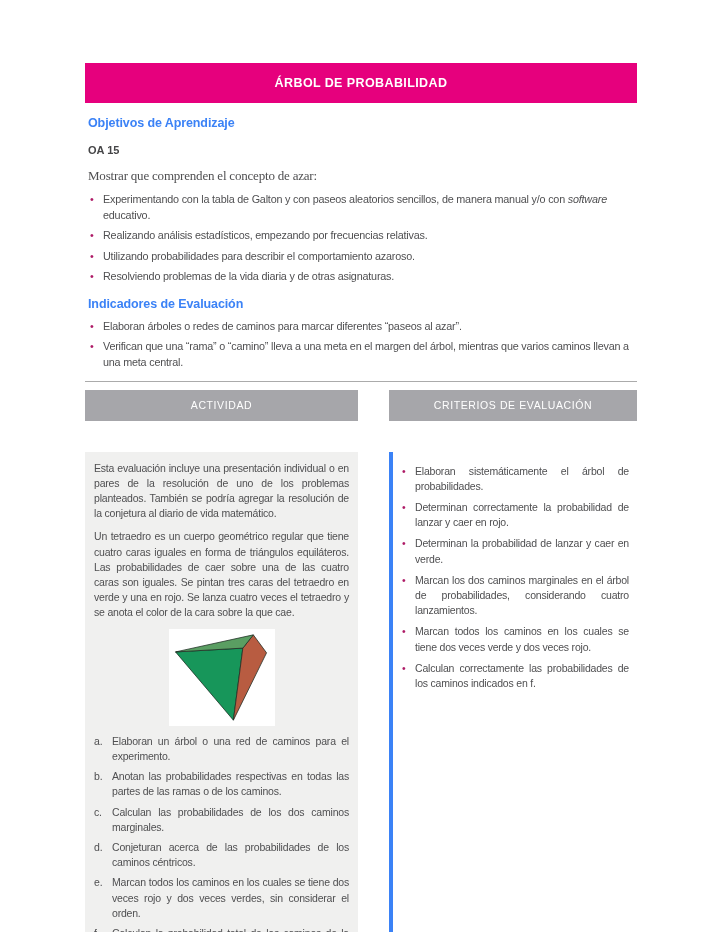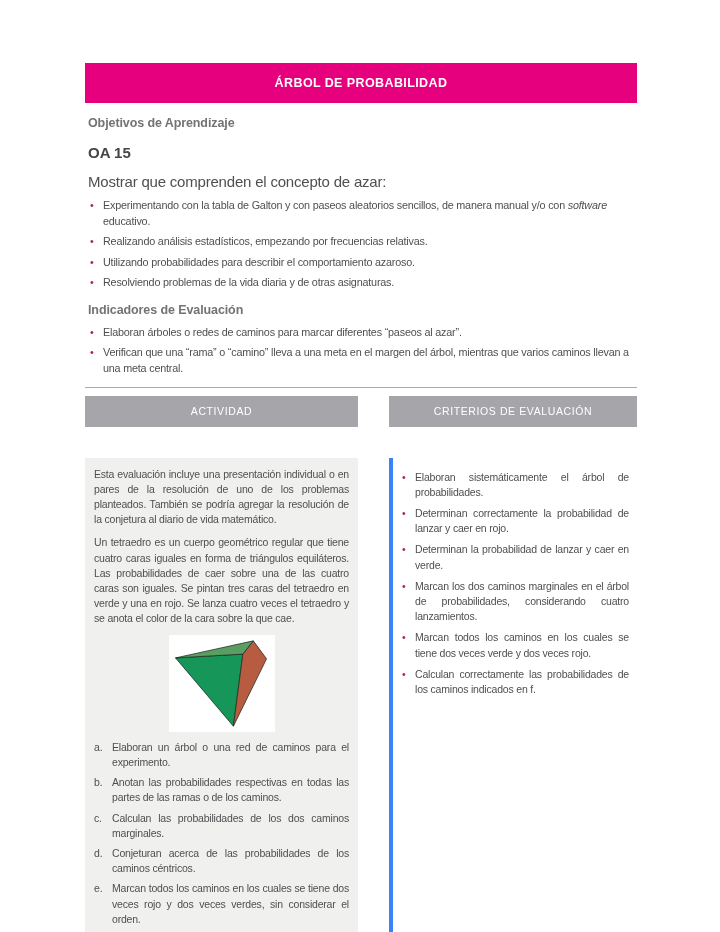--- a/index.html
+++ b/index.html
@@ -8,25 +8,25 @@
     font-family:"Liberation Sans",sans-serif;color:#4f4f51;overflow:hidden;
   }
   .inner{position:absolute;left:85px;top:63px;width:552px;}
 
   .titlebar{
     height:40px;background:#e6007d;color:#ffffff;display:flex;
     align-items:center;justify-content:center;font-weight:bold;
     font-size:12.5px;letter-spacing:.4px;
   }
   .section-heading{
-    color:#737373;font-size:12.5px;font-weight:bold;
+    color:#3b82f6;font-size:12.5px;font-weight:bold;
     margin:13px 0 0 3px;letter-spacing:-.1px;
   }
-  .oa-code{font-weight:bold;color:#454547;font-size:15px;margin:14px 0 12px 3px;}
-  .intro{font-size:15px;margin:6px 0 0 3px;letter-spacing:-.2px;}
+  .oa-code{font-weight:bold;color:#454547;font-size:11px;margin:14px 0 12px 3px;}
+  .intro{font-size:13px;margin:6px 0 0 3px;letter-spacing:-.2px;font-family:Liberation Serif, serif;}
 
   ul.dots{list-style:none;margin:7px 8px 0 0;padding:0;}
   ul.dots li{
     position:relative;padding-left:18px;margin:4px 0;
     font-size:10.8px;line-height:1.5;letter-spacing:-.2px;
   }
   ul.dots li::before{content:"\2022";position:absolute;left:5px;color:#ae1a66;}
   .it{font-style:italic;}
 
   .rule{height:1px;background:#ababab;margin-top:10px;}

